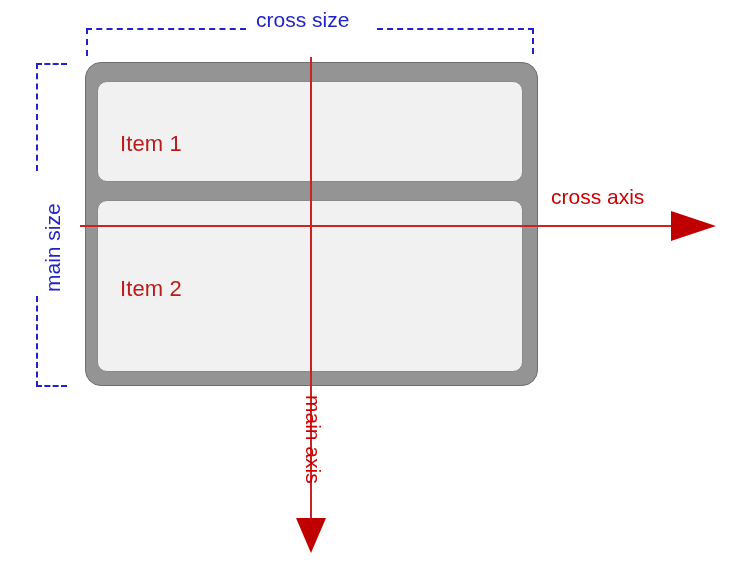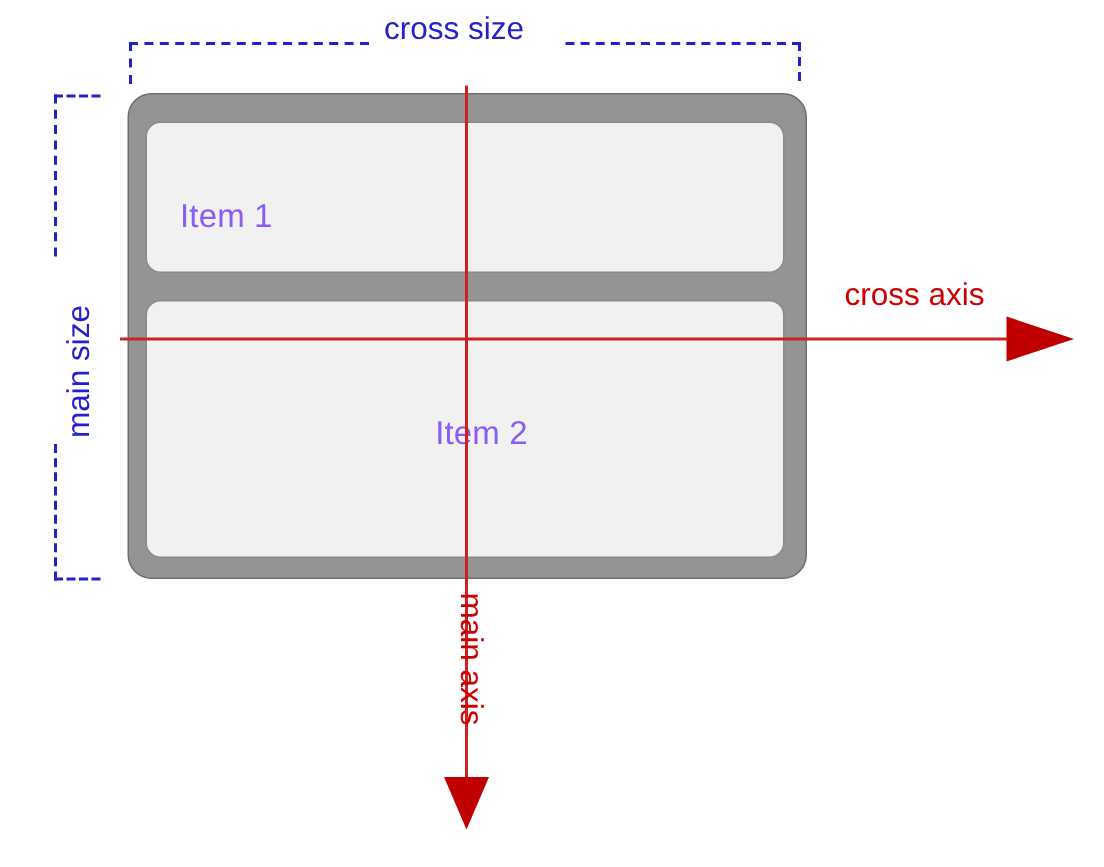--- a/index.html
+++ b/index.html
@@ -51,26 +51,25 @@
     top: 81px;
     width: 426px;
     height: 101px;
   }
 
   .flex-item-2 {
     left: 97px;
     top: 200px;
     width: 426px;
     height: 172px;
-    justify-content: center;
   }
 
   .item-label {
     font-size: 22px;
-    color: #8b5cf6;
+    color: #b91c1c;
     padding-left: 22px;
     letter-spacing: 0.1px;
   }
   .flex-item-1 .item-label { margin-top: 24px; }
   .flex-item-2 .item-label { margin-top: 6px; }
 
   
   .axis-line-h {
     position: absolute;
     left: 80px;
@@ -110,21 +109,20 @@
 
   .axis-label {
     position: absolute;
     color: #cc0000;
     font-size: 21px;
     white-space: nowrap;
   }
   .label-cross-axis {
     left: 551px;
     top: 185px;
-    margin-left: 12px;
   }
   .label-main-axis {
     left: 325px;
     top: 395px;
     transform-origin: left top;
     transform: rotate(90deg);
   }
 
   
   .bracket {

